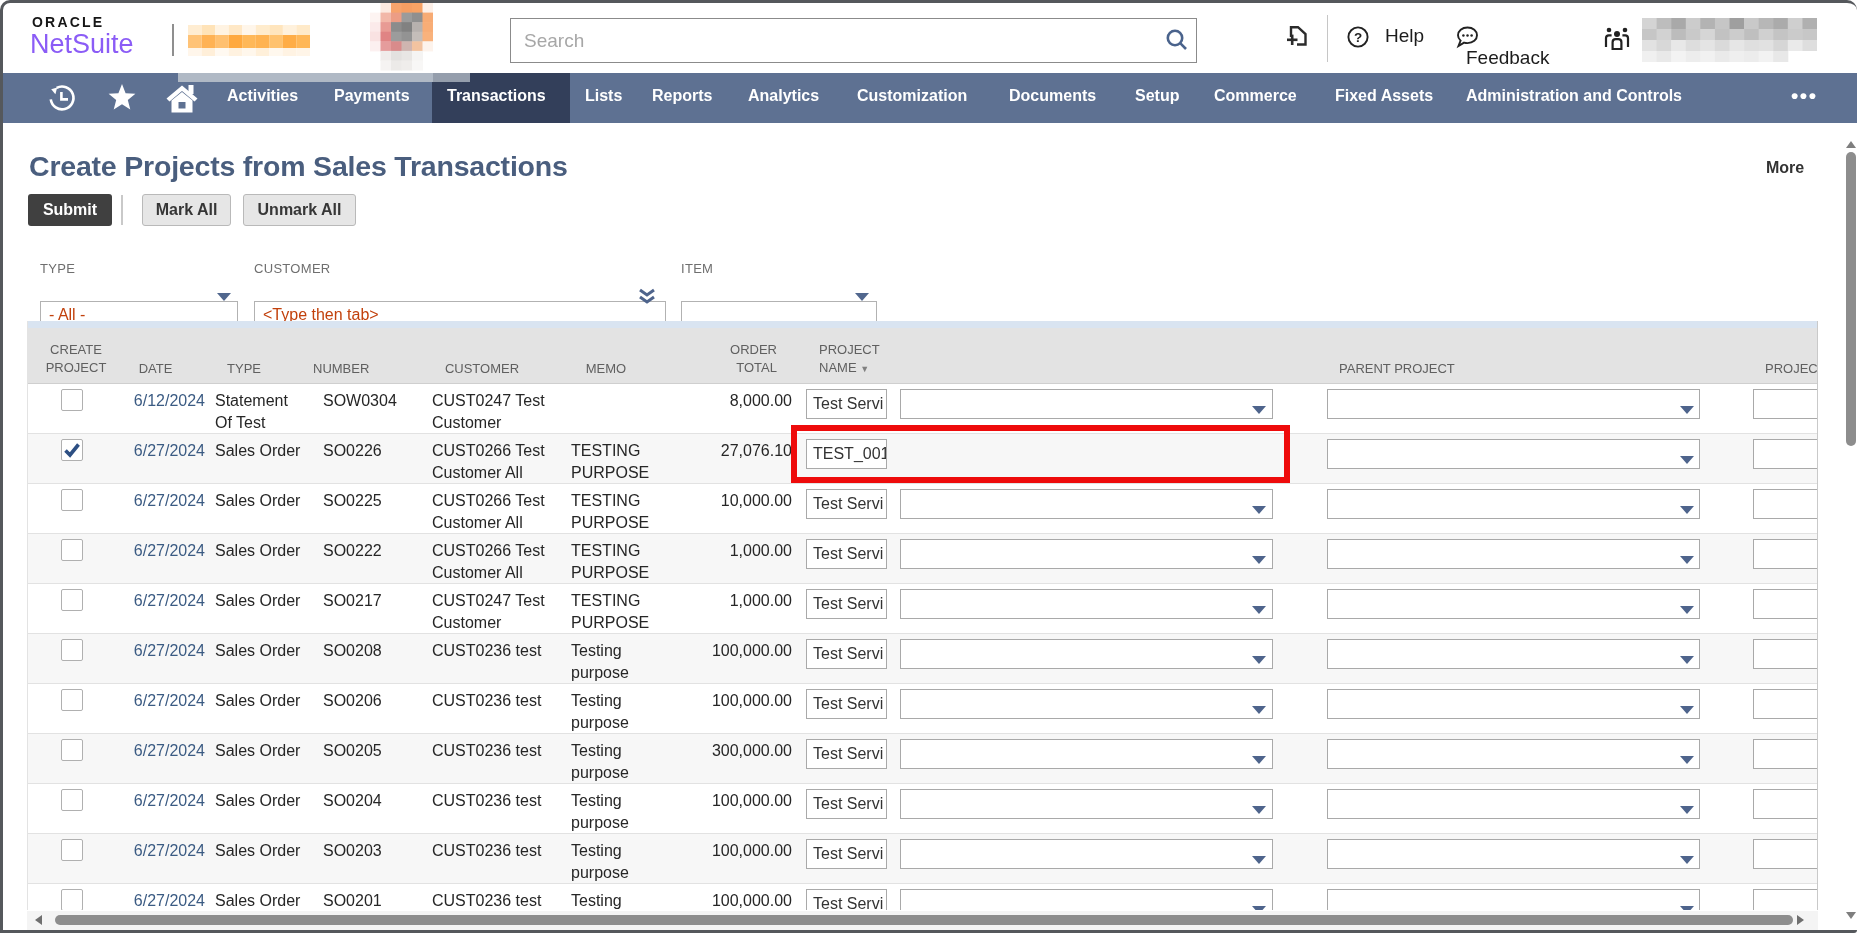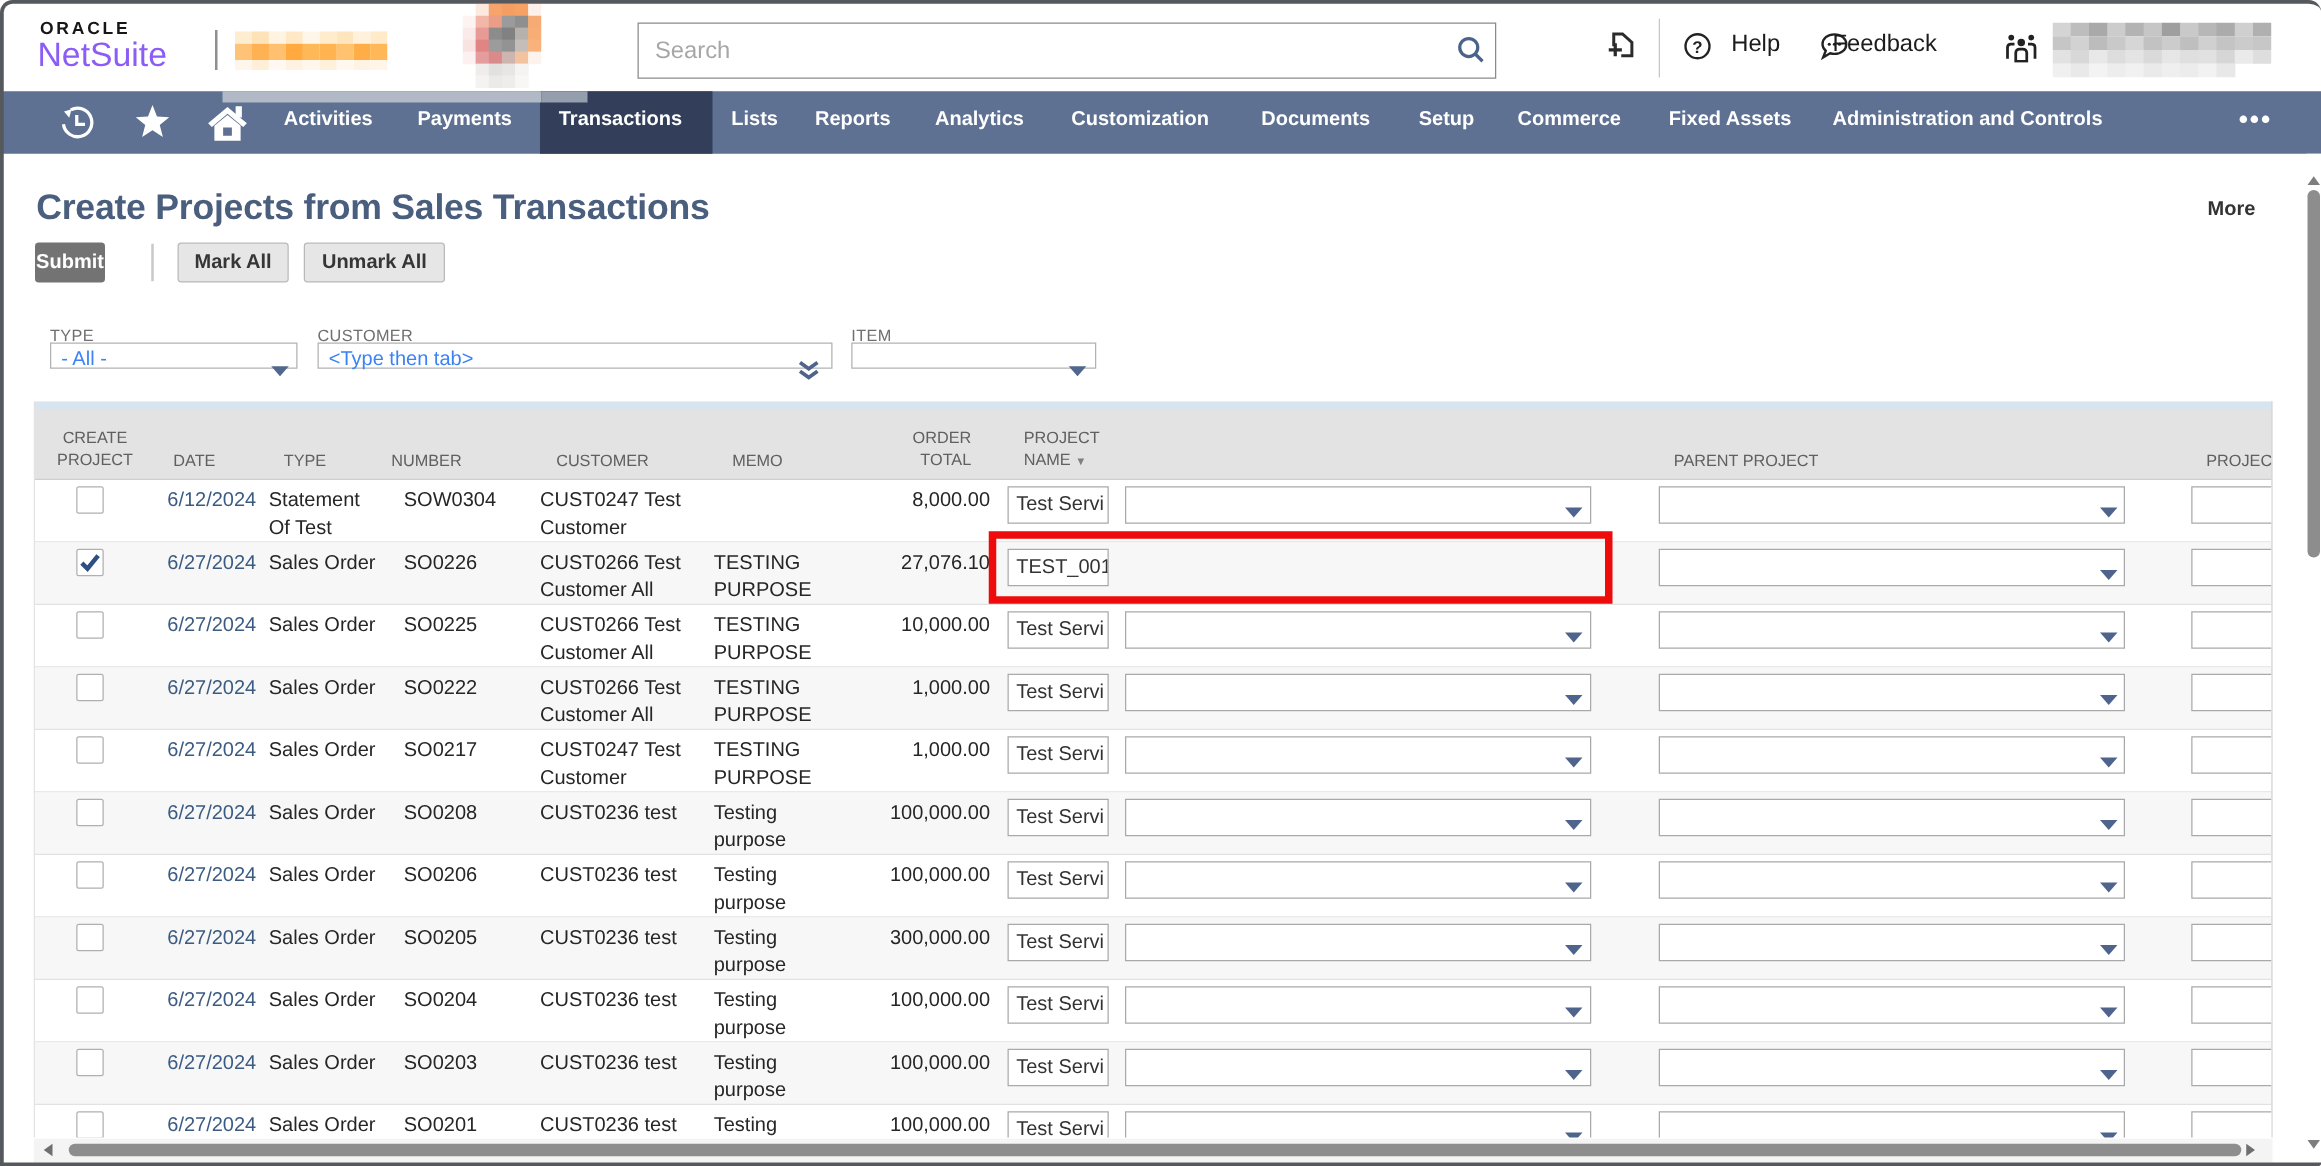--- a/index.html
+++ b/index.html
@@ -19,26 +19,26 @@
 
 #nav{position:absolute;left:0;top:73px;width:1857px;height:50px;background:#5e7192;}
 #navsel{position:absolute;left:432px;top:0px;width:138px;height:50px;background:#333f5a;}
 .navitem{position:absolute;top:14px;font-size:16px;font-weight:bold;color:#fff;white-space:nowrap;}
 #roleblur1{position:absolute;left:178px;top:0px;width:255px;height:9px;background:#b0b9c5;}
 #roleblur2{position:absolute;left:433px;top:0px;width:37px;height:9px;background:#959eac;}
 
 #title{position:absolute;left:29px;top:150px;font-size:28.5px;font-weight:bold;color:#4a5e7e;letter-spacing:-0.2px;}
 #more{position:absolute;left:1766px;top:159px;font-size:16px;font-weight:bold;color:#333;}
 .btn{position:absolute;top:194px;height:32px;border-radius:3px;font-size:16px;font-weight:bold;text-align:center;line-height:30px;}
-#submit{left:28px;width:56px;background:#737373;color:#fff;line-height:32px;}
+#submit{left:28px;width:84px;background:#404040;color:#fff;line-height:32px;}
 #btnsep{position:absolute;left:121px;top:195px;width:2px;height:30px;background:#c9c9c9;}
 #markall{left:142px;width:89px;background:#e6e6e6;border:1px solid #b9b9b9;color:#363636;}
 #unmarkall{left:243px;width:113px;background:#e6e6e6;border:1px solid #b9b9b9;color:#363636;}
 .flabel{position:absolute;top:261px;font-size:13px;color:#6f6f6f;letter-spacing:0.3px;}
-.fbox{position:absolute;top:274px;height:21px;background:#fff;border:1px solid #b2b2b2;font-size:16px;color:#3b82f6;line-height:25px;padding-left:8px;}
+.fbox{position:absolute;top:301px;height:21px;background:#fff;border:1px solid #b2b2b2;font-size:16px;color:#c2410c;line-height:25px;padding-left:8px;}
 .tri{position:absolute;width:0;height:0;border-left:7.5px solid transparent;border-right:7.5px solid transparent;border-top:8px solid #51678e;}
 
 #tbl{position:absolute;left:27px;top:321px;width:1791px;height:589px;overflow:hidden;border-left:1px solid #e3e3e3;border-right:1px solid #c9c9c9;}
 #bluestrip{position:absolute;left:0;top:0;width:1791px;height:7px;background:#d9e4f1;}
 #thead{position:absolute;left:0;top:7px;width:1791px;height:56px;background:#e3e3e3;border-bottom:1px solid #cfcfcf;}
 .hc{position:absolute;font-size:13px;color:#606060;line-height:18px;}
 .row{position:absolute;left:0;width:1791px;height:50px;border-bottom:1px solid #e2e2e2;background:#fff;}
 .row.alt{background:#f7f7f7;}
 .cell{position:absolute;top:6px;font-size:16px;color:#262626;line-height:22px;white-space:pre-line;}
 .date{color:#3b5b83;text-align:right;}
@@ -144,21 +144,21 @@
       <circle cx="11" cy="11" r="9.6" fill="none" stroke="#222" stroke-width="1.9"></circle>
       <text x="11" y="16" text-anchor="middle" font-family="Liberation Sans" font-size="13.5" font-weight="bold" fill="#222">?</text>
     </svg>
     <div class="hdrtxt" style="left:1385px;">Help</div>
     <svg class="abs" style="left:1455px;top:25px;" width="24" height="24" viewBox="0 0 24 24">
       <path d="M12.5 2.5 c5.5 0 9.5 3.4 9.5 7.8 c0 4.4 -4 7.8 -9.5 7.8 c-1.2 0 -2.4 -0.2 -3.4 -0.5 L3.5 21 L5.6 15.6 C4 14.2 3 12.3 3 10.3 C3 5.9 7 2.5 12.5 2.5 Z" fill="none" stroke="#222" stroke-width="1.9"></path>
       <circle cx="8.4" cy="10.4" r="1.25" fill="#222"></circle>
       <circle cx="12.5" cy="10.4" r="1.25" fill="#222"></circle>
       <circle cx="16.6" cy="10.4" r="1.25" fill="#222"></circle>
     </svg>
-    <div class="hdrtxt" style="left:1466px;">Feedback</div>
+    <div class="hdrtxt" style="left:1466px;margin-top:22px;">Feedback</div>
     <svg class="abs" style="left:1604px;top:26px;" width="26" height="24" viewBox="0 0 26 24">
       <circle cx="5" cy="4" r="2.3" fill="#222"></circle>
       <circle cx="21" cy="4" r="2.3" fill="#222"></circle>
       <circle cx="13" cy="8" r="3" fill="#222"></circle>
       <path d="M2 21 L2 12 C2 10.4 3.2 9.3 4.8 9.3 L7.6 9.3" fill="none" stroke="#222" stroke-width="2.2"></path>
       <path d="M24 21 L24 12 C24 10.4 22.8 9.3 21.2 9.3 L18.4 9.3" fill="none" stroke="#222" stroke-width="2.2"></path>
       <path d="M8.6 23 L8.6 16.2 C8.6 14.4 10 13.2 11.7 13.2 L14.3 13.2 C16 13.2 17.4 14.4 17.4 16.2 L17.4 23 Z" fill="none" stroke="#222" stroke-width="2.2"></path>
     </svg>
     <svg class="abs" style="left:1642px;top:18px;" width="175" height="44" viewBox="0 0 175 44">
       <rect x="0.0" y="0" width="15.1" height="11" fill="#d4d4d4"></rect>

